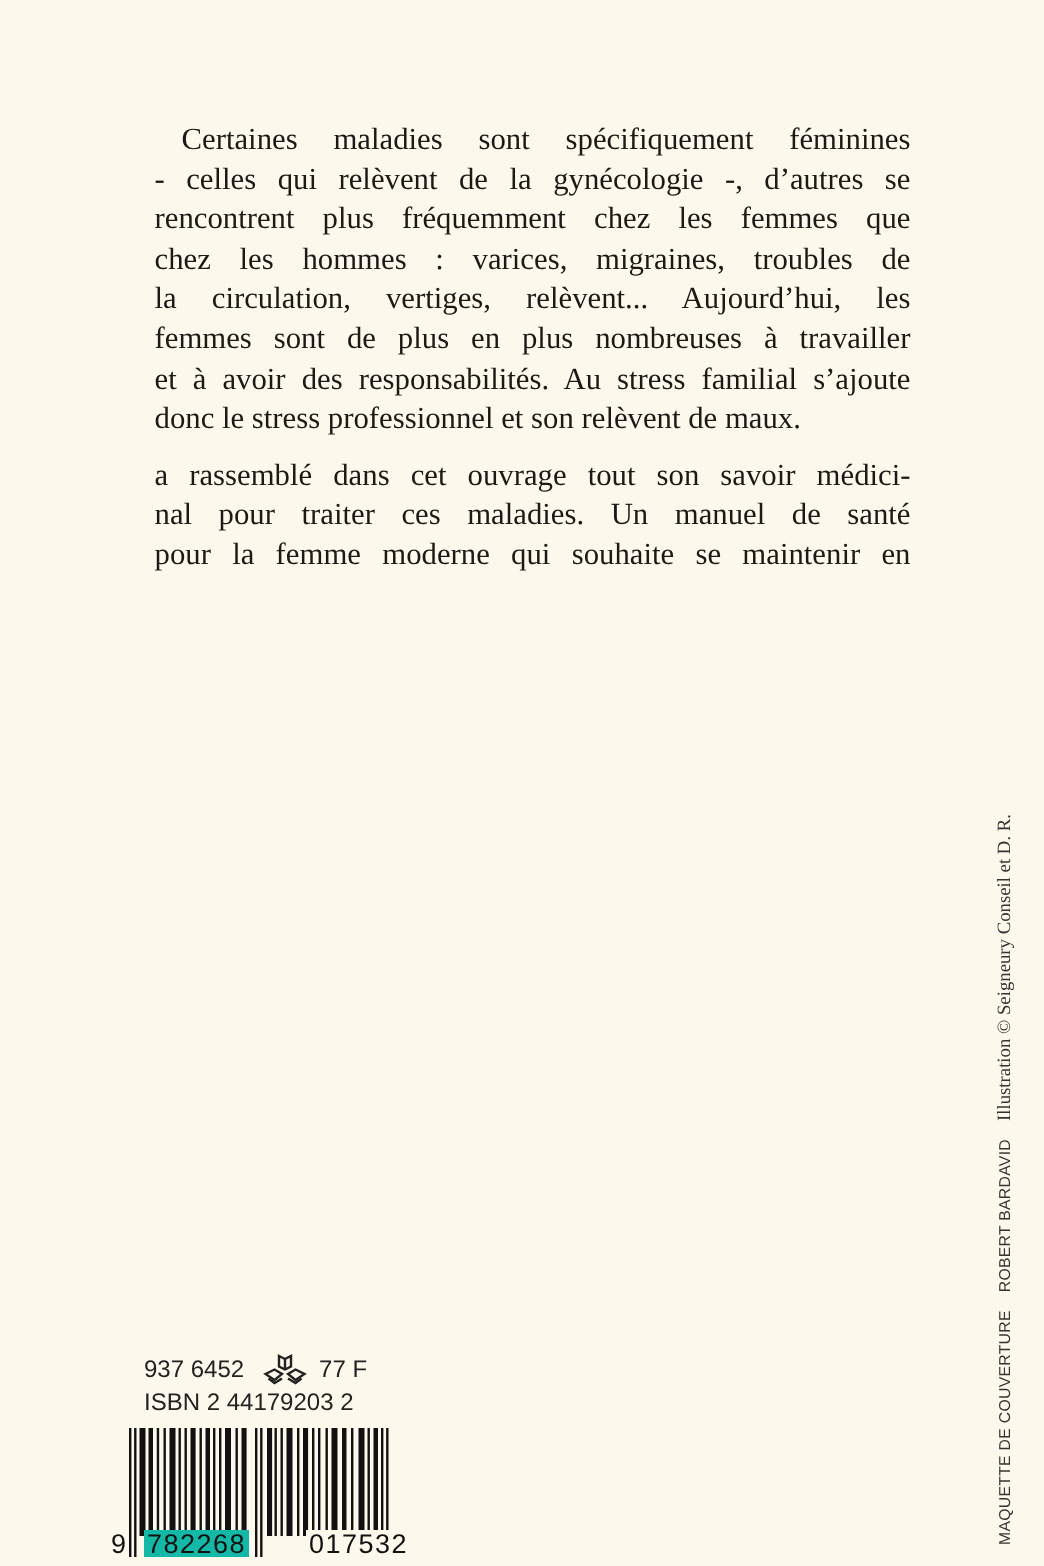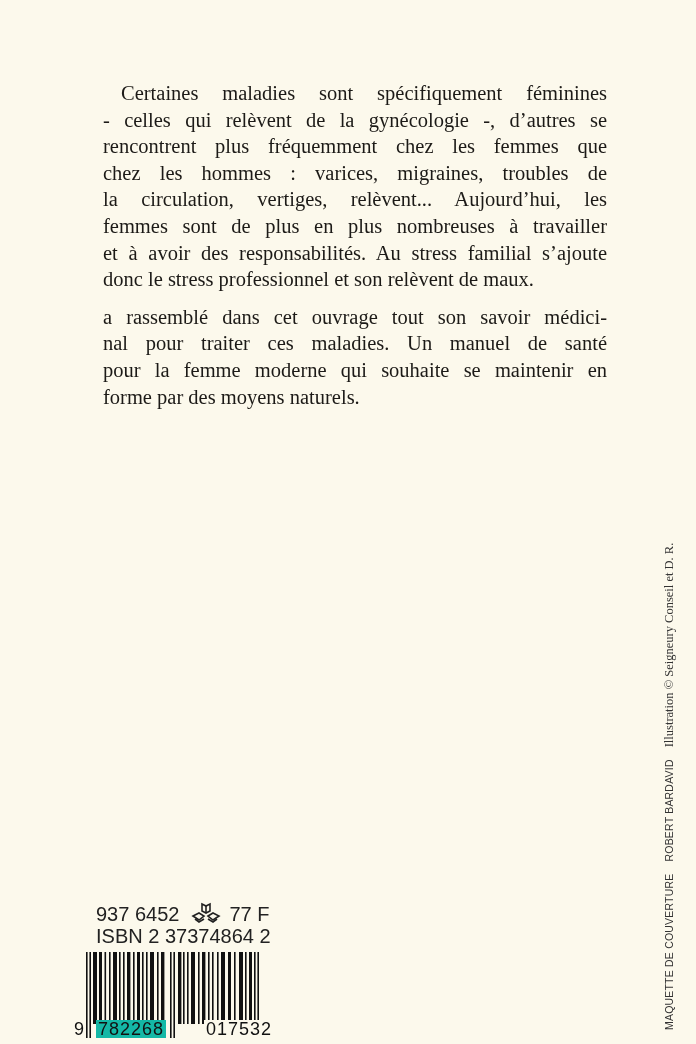--- a/index.html
+++ b/index.html
@@ -17,21 +17,21 @@
   }
   .blurb p { margin: 0; text-indent: 18px; }
   .blurb p + p { margin-top: 11px; }
   .blurb .line { display: block; text-align: justify; text-align-last: justify; white-space: nowrap; }
   .blurb .line.last { text-align-last: left; }
   .blurb .line.first { padding-left: 18px; }
 
   .codes {
     position: absolute; left: 96px; top: 902px;
     font-family: "Liberation Sans", "DejaVu Sans", sans-serif;
-    font-size: 20px; color: #222; line-height: 20px;
+    font-size: 16px; color: #222; line-height: 20px;
   }
   .codes .row { display: flex; align-items: center; white-space: nowrap; }
   .codes .logo { display: inline-block; width: 30px; height: 24px; margin: 0 8px 0 12px; }
   .barcode {
     position: absolute; left: 86px; top: 952px; width: 178px; height: 86px;
   }
   .barcode svg { display: block; }
   .barcode .digits {
     position: absolute; bottom: 0; left: 0; width: 100%;
     font-family: "Liberation Sans", "DejaVu Sans", sans-serif;
@@ -62,21 +62,20 @@
     <span class="line">chez les hommes : varices, migraines, troubles de</span>
     <span class="line">la circulation, vertiges, relèvent... Aujourd’hui, les</span>
     <span class="line">femmes sont de plus en plus nombreuses à travailler</span>
     <span class="line">et à avoir des responsabilités. Au stress familial s’ajoute</span>
     <span class="line last">donc le stress professionnel et son relèvent de maux.</span>
   </p>
   <p style="text-indent:0">
     <span class="line">a rassemblé dans cet ouvrage tout son savoir médici-</span>
     <span class="line">nal pour traiter ces maladies. Un manuel de santé</span>
     <span class="line">pour la femme moderne qui souhaite se maintenir en</span>
-    <span class="line last">forme par des moyens naturels.</span>
   </p>
 </div>
 
 <div class="codes">
   <div class="row">
     <span>937 6452</span>
     <span class="logo">
       <svg width="30" height="24" viewBox="0 0 30 24">
         <g fill="none" stroke="#222" stroke-width="1.6">
           <path d="M11 2 L15 4 L19 2 L19 9 L15 11 L11 9 Z"></path>
@@ -84,21 +83,21 @@
           <path d="M2 14 L8 11 L13 14 L8 18 Z"></path>
           <path d="M4 17 L8 20 L13 17"></path>
           <path d="M17 14 L22 11 L28 14 L22 18 Z"></path>
           <path d="M17 17 L22 20 L26 17"></path>
         </g>
       </svg>
     </span>
     <span>77 F</span>
   </div>
   <div class="row">
-    <span>ISBN 2 37374864 2</span>
+    <span>ISBN 2 44179203 2</span>
   </div>
 </div>
 
 <div class="barcode">
   <svg width="178" height="86" viewBox="0 0 178 86">
     <g fill="#111">
       <rect x="0" y="0" width="1.6" height="86"></rect>
       <rect x="3.4" y="0" width="1.6" height="86"></rect>
       <rect x="7" y="0" width="4" height="72"></rect>
       <rect x="13" y="0" width="3" height="72"></rect>

